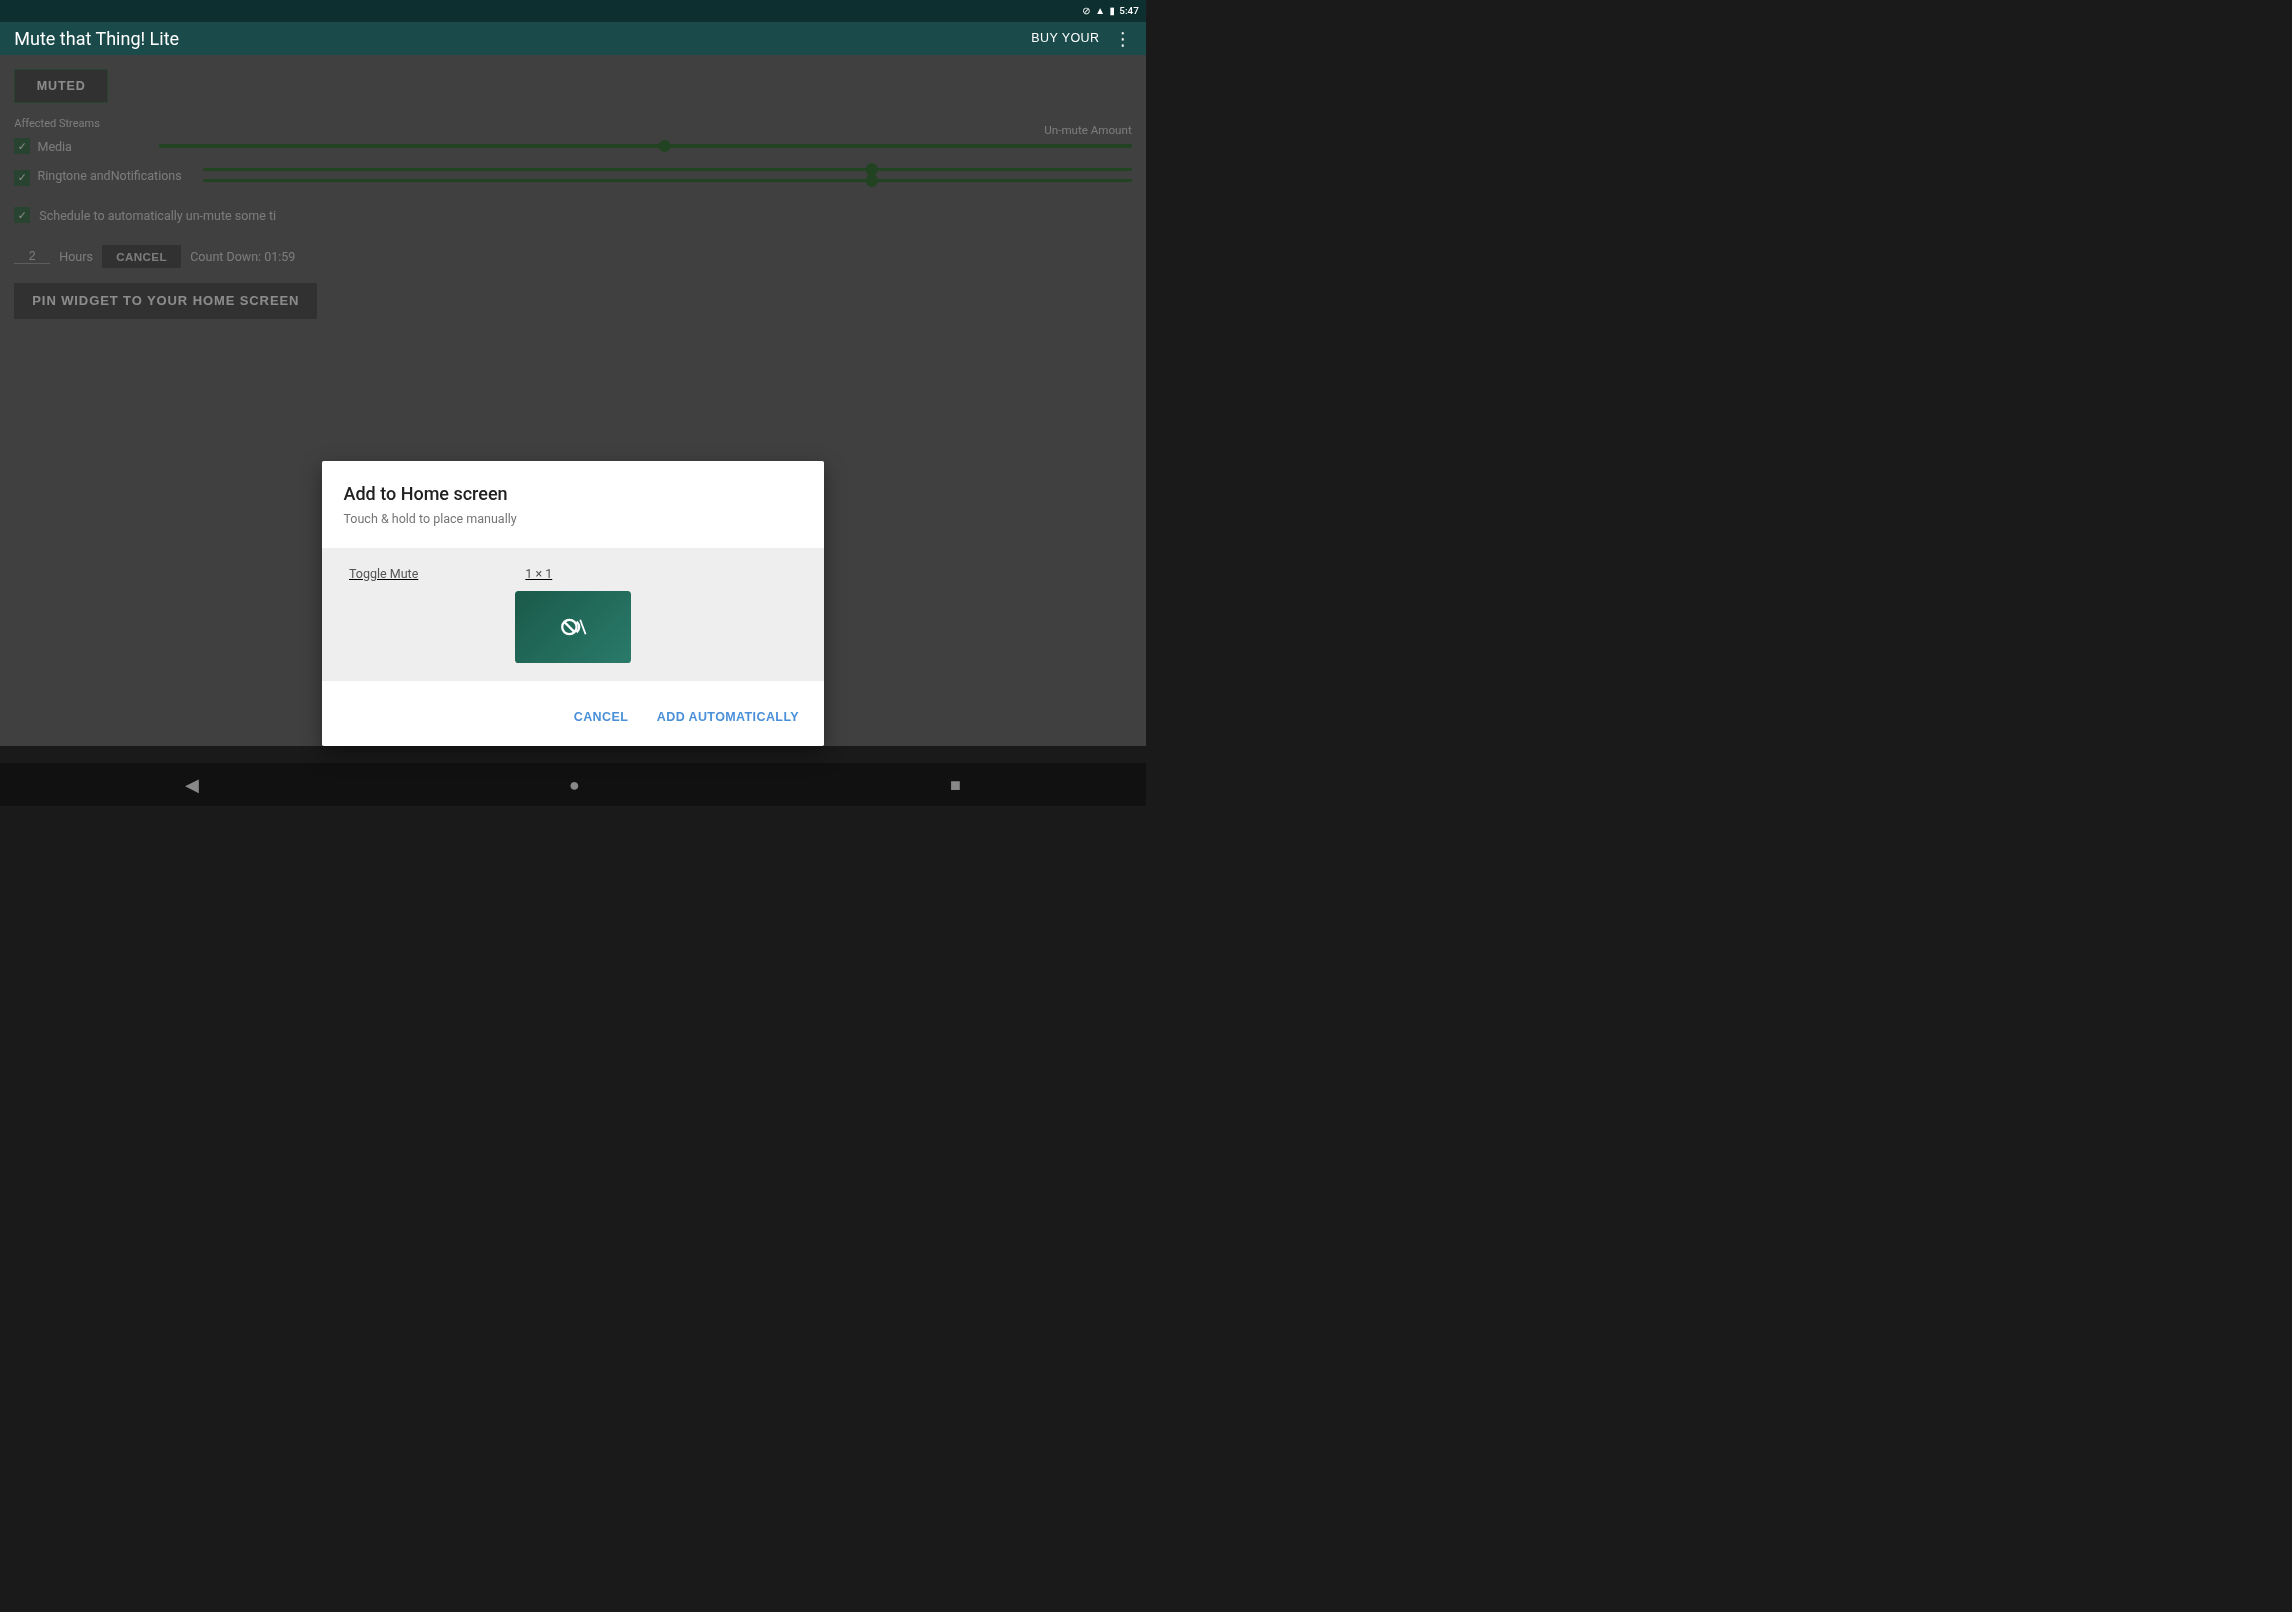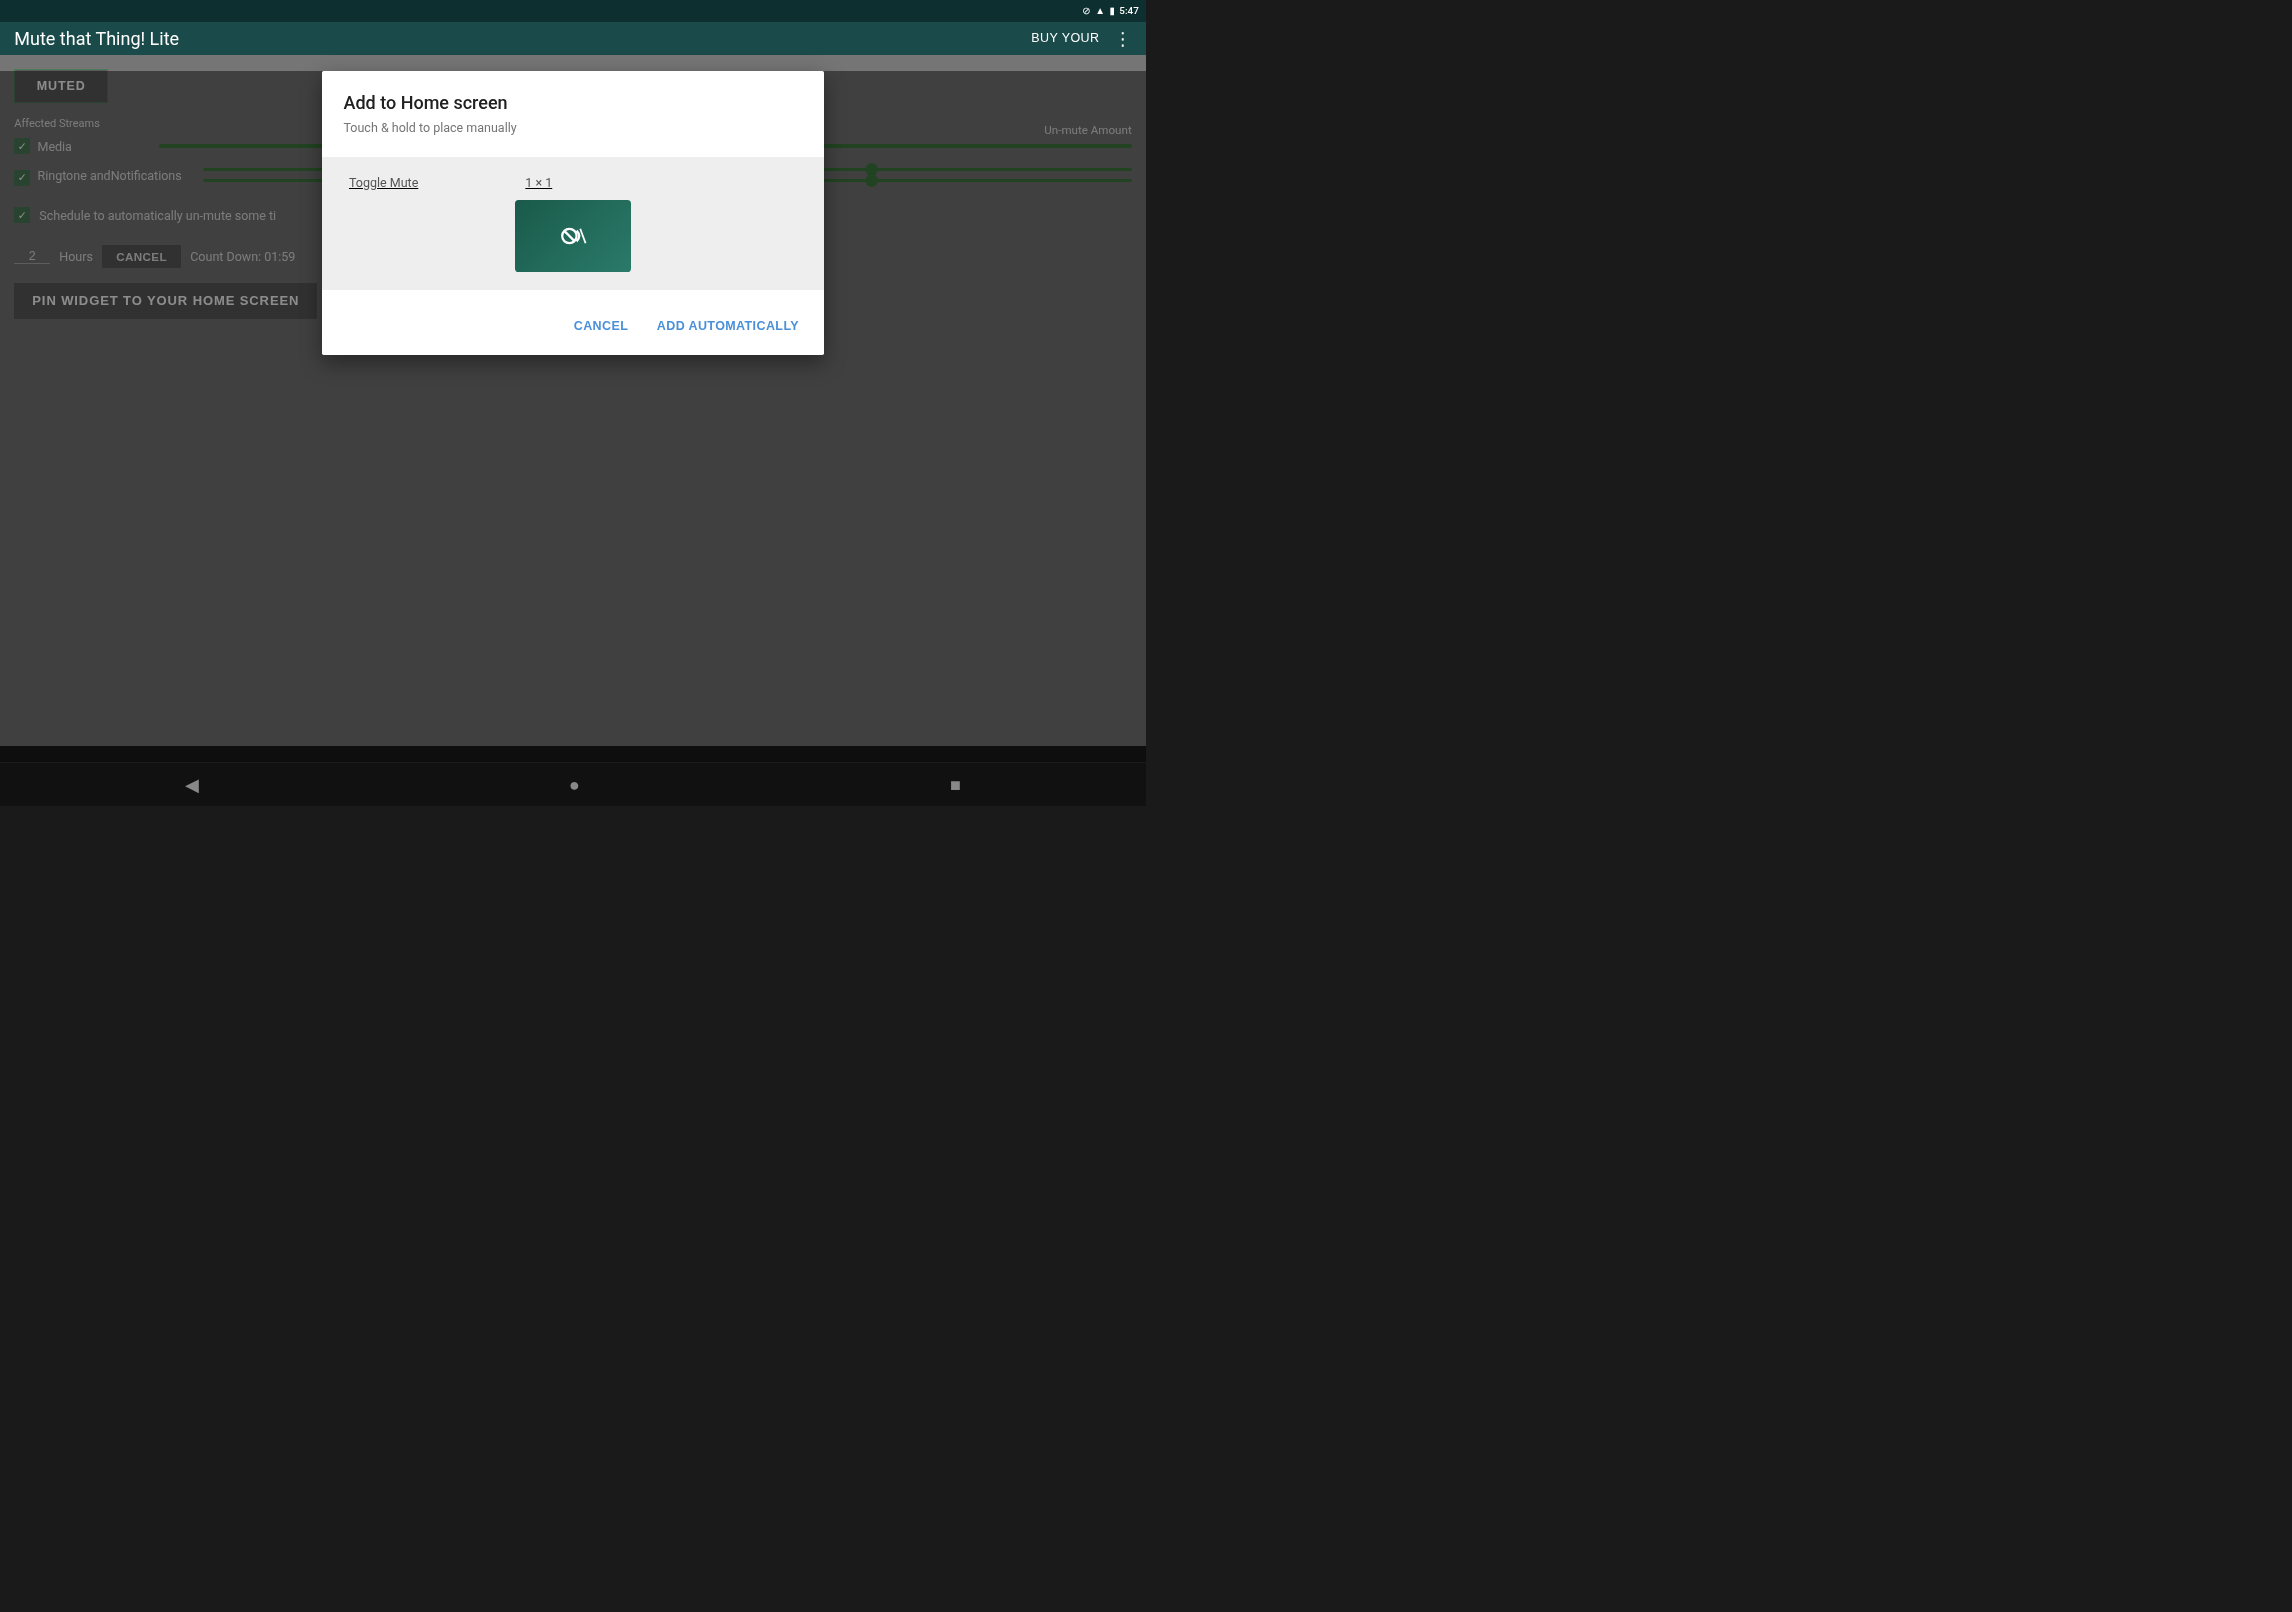--- a/index.html
+++ b/index.html
@@ -203,27 +203,27 @@
       font-size: 13px;
       font-weight: 700;
       letter-spacing: 0.9px;
       cursor: pointer;
       display: inline-block;
     }
 
     
     .overlay {
       position: absolute;
-      top: 16px;
+      top: 0;
       left: 0;
       width: 100%;
       height: 100%;
       background: rgba(0,0,0,0.45);
       display: flex;
-      align-items: flex-start;
+      align-items: flex-end;
       justify-content: center;
       z-index: 10;
     }
 
     
     .dialog {
       background: white;
       width: 502px;
       border-radius: 1.8px;
       overflow: hidden;

